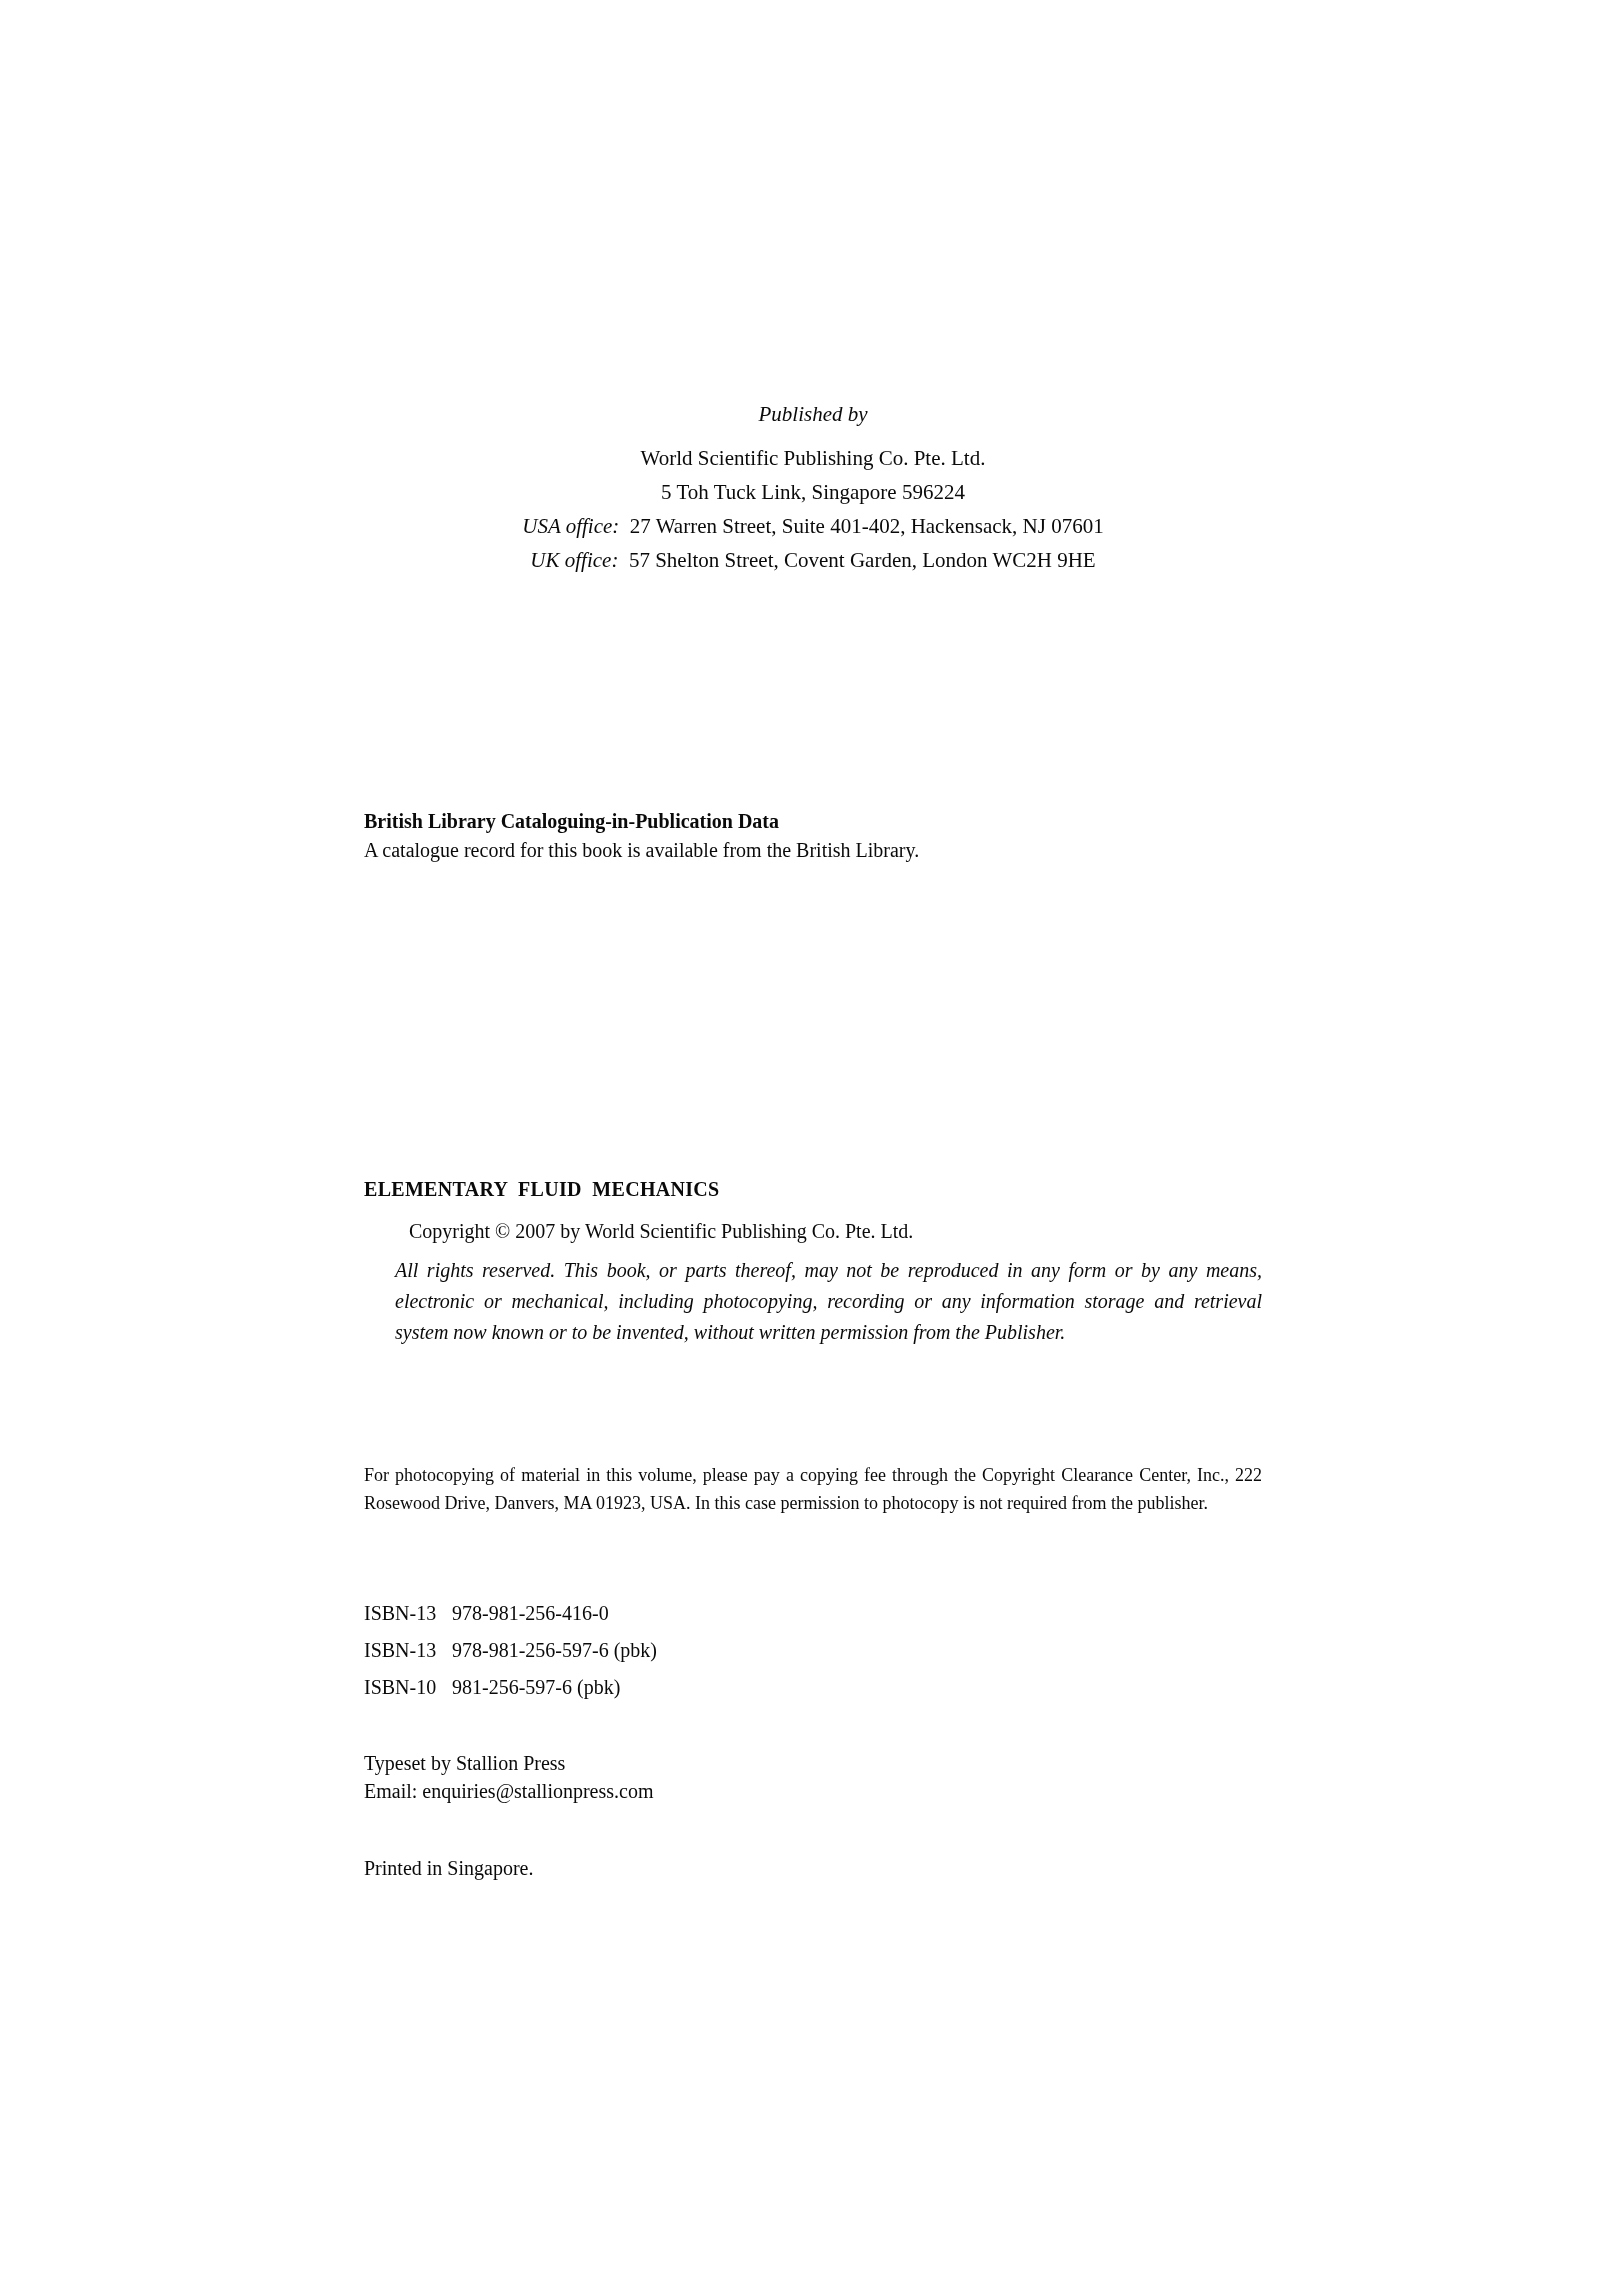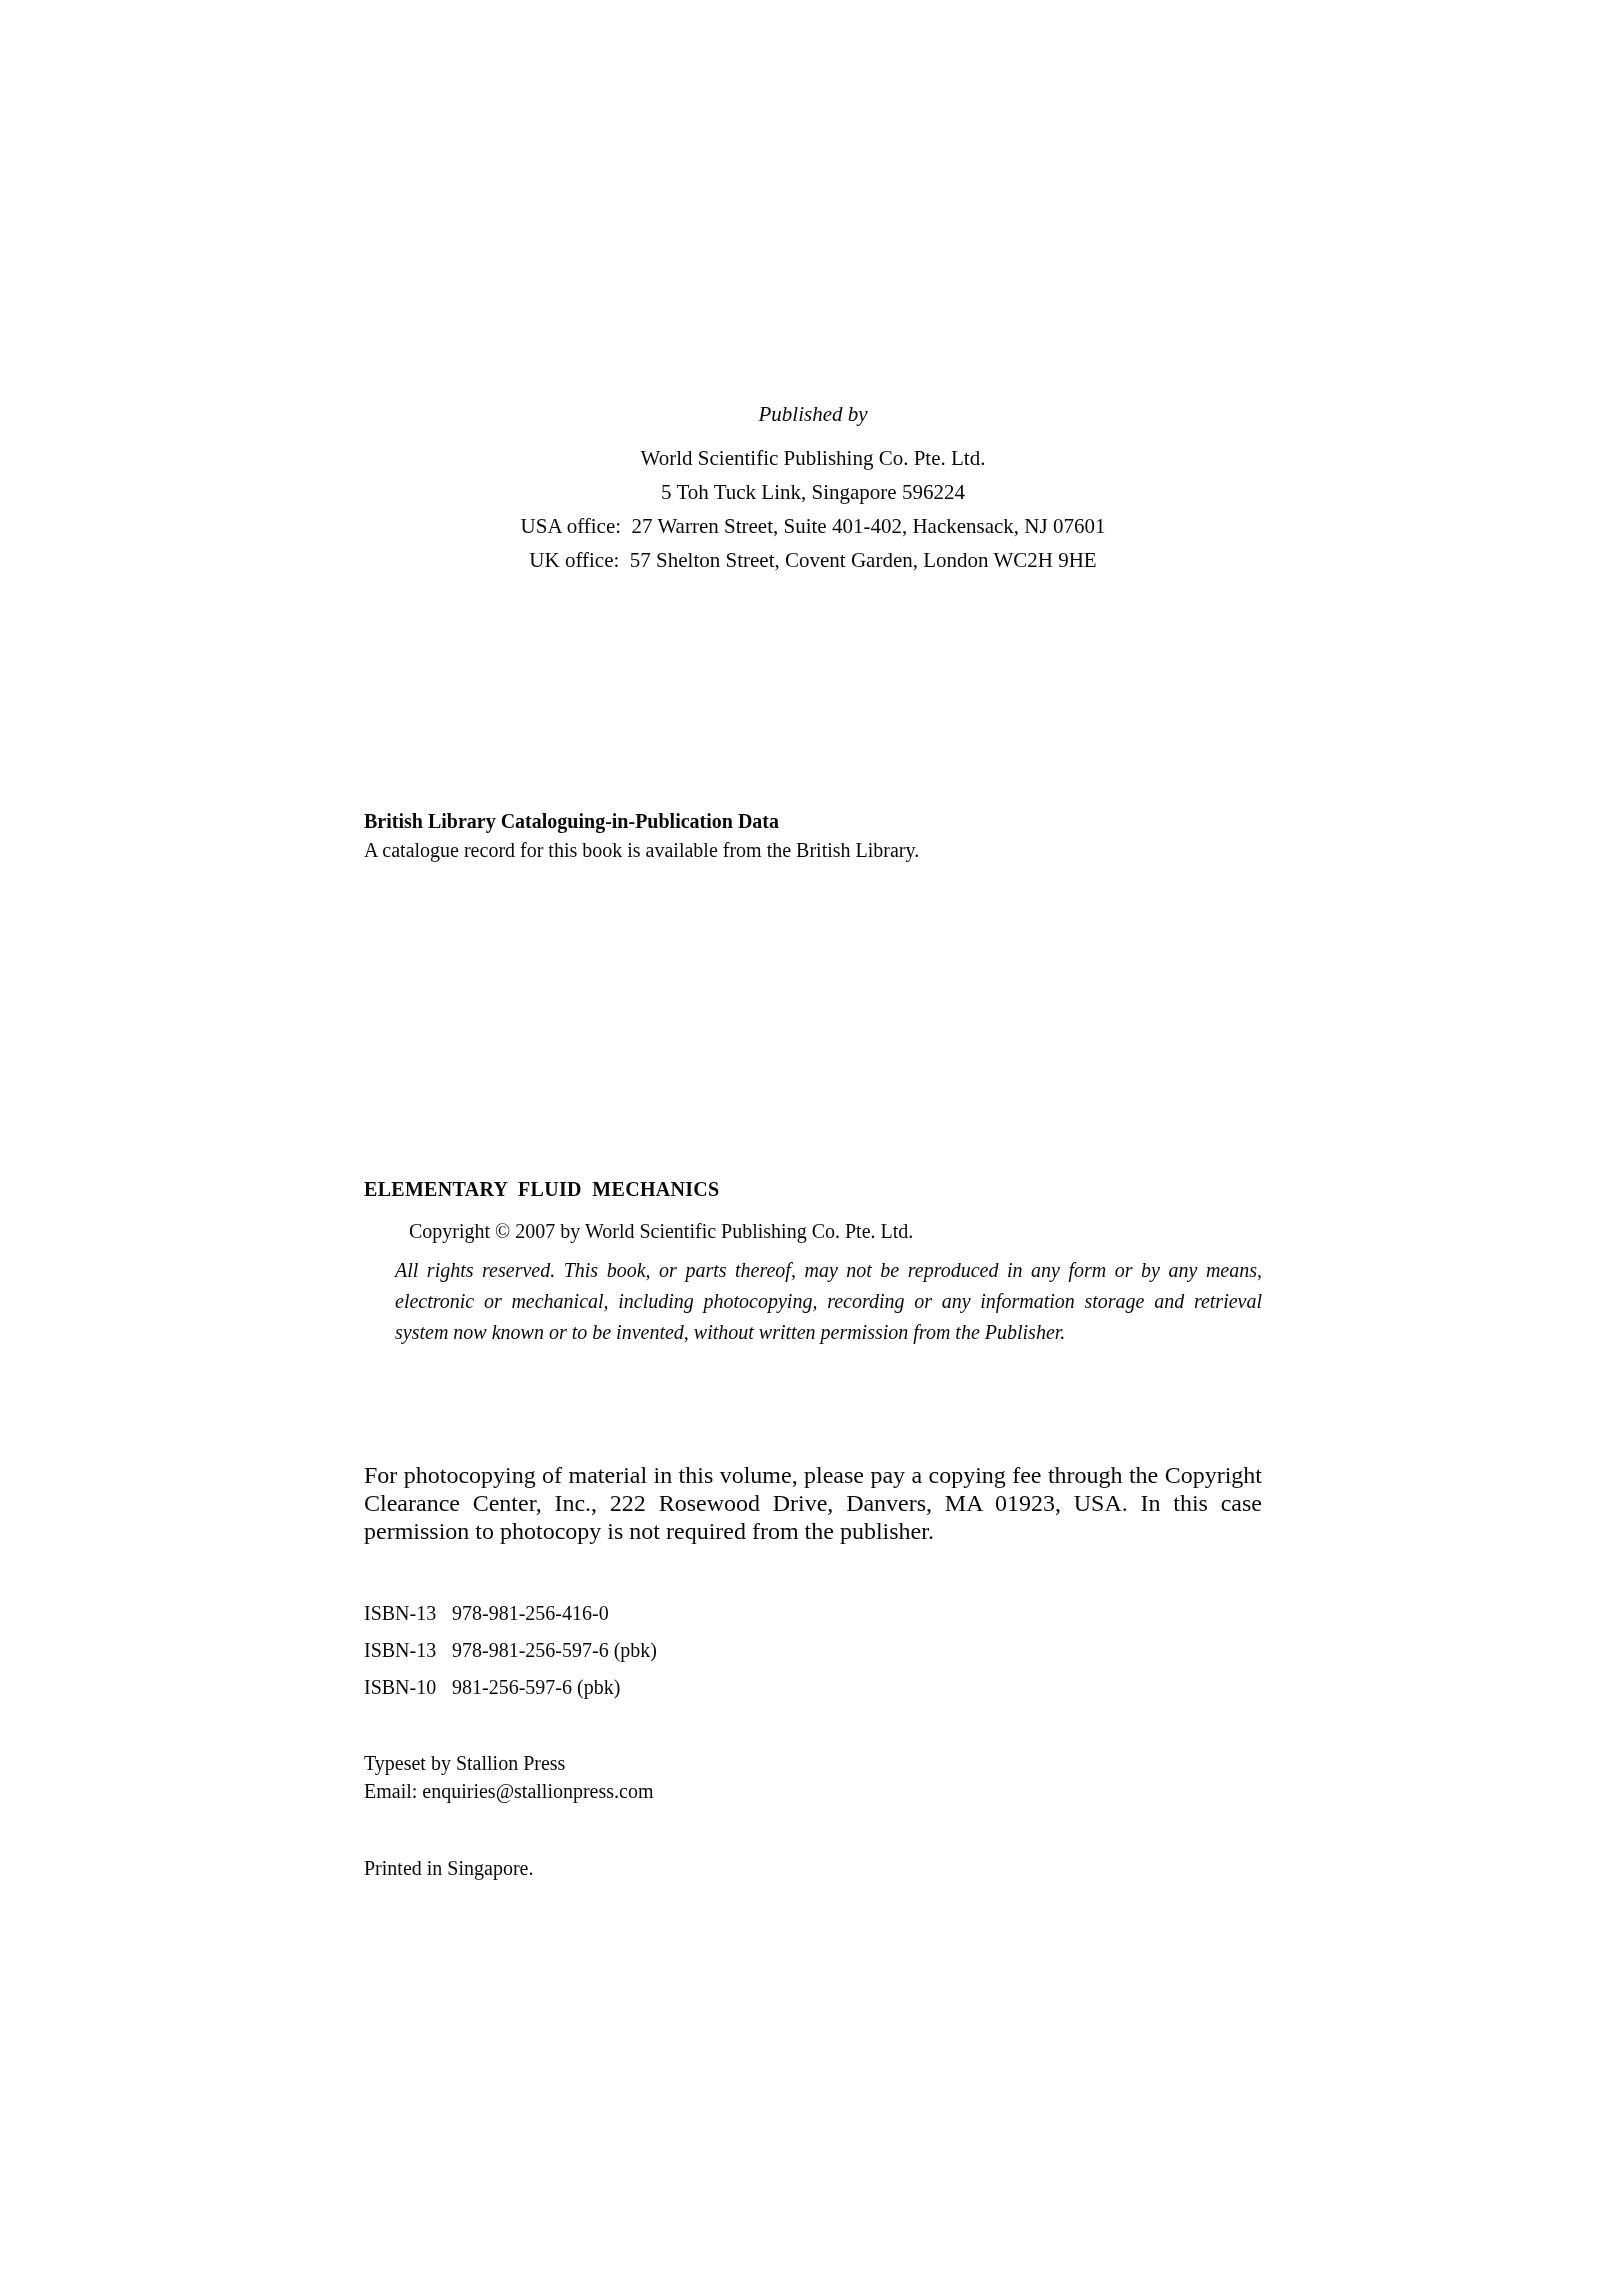--- a/index.html
+++ b/index.html
@@ -29,21 +29,21 @@
   .publisher-block {
     top: 397px;
     font-size: 21px;
     line-height: 34px;
     text-align: center;
   }
   .published-by {
     font-style: italic;
     margin-bottom: 9.8px;
   }
-  .office-label { }
+  .office-label { font-style: italic; }
   .office-value { margin-left: 10.5px; }
   
   .cataloguing-block {
     top: 807px;
     font-size: 20px;
     line-height: 29px;
   }
   .cip-heading { font-weight: bold; }
   
   .title-block {
@@ -60,21 +60,21 @@
   .rights-para {
     margin-top: 9.2px;
     font-style: italic;
     text-align: justify;
     line-height: 31px;
     margin-left: 31px;
   }
   
   .photocopy-block {
     top: 1461px;
-    font-size: 24px;
+    font-size: 18px;
     line-height: 28px;
     text-align: justify;
   }
   
   .isbn-block {
     top: 1592px;
     font-size: 20px;
     line-height: 31px;
   }
   .isbn-label {

